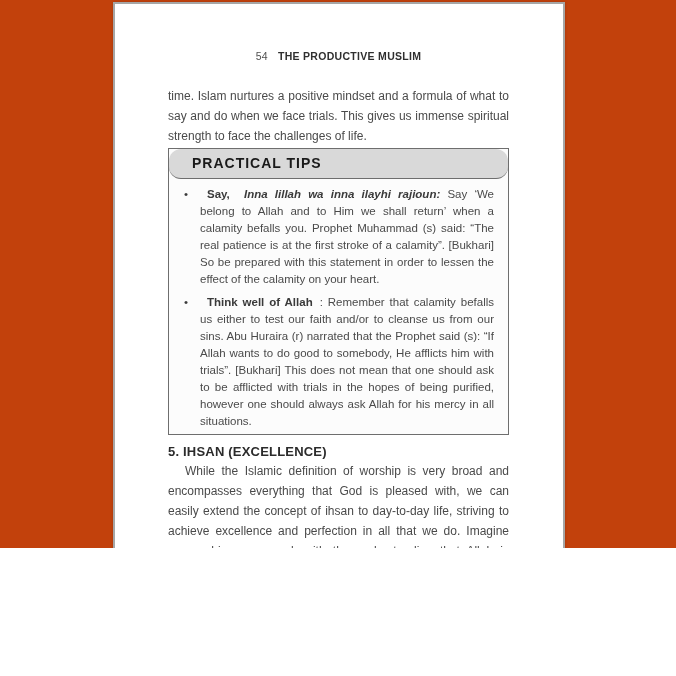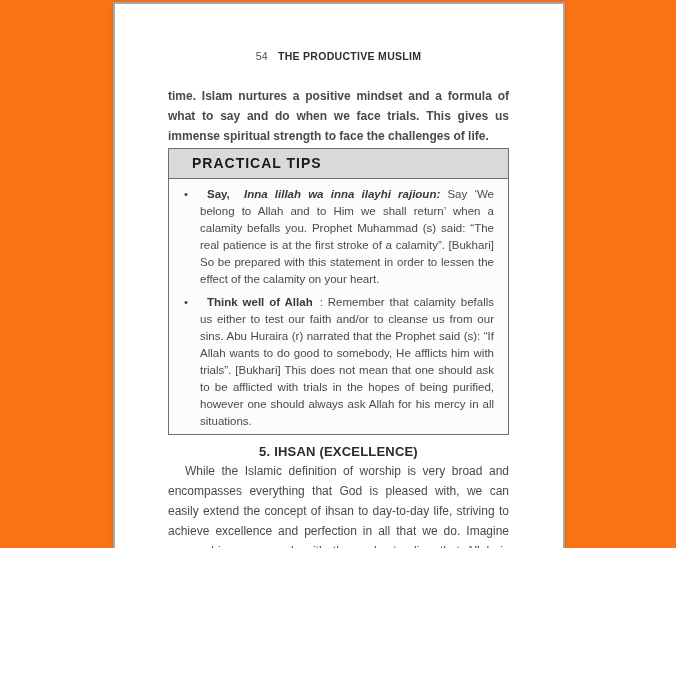--- a/index.html
+++ b/index.html
@@ -1,19 +1,19 @@
 <!DOCTYPE html>
 <html><head>
 <meta charset="utf-8">
 <style>
   html,body{margin:0;padding:0;}
   .canvas{
     position:relative;
     width:676px;height:548px;
-    background:#f97316;
+    background:#c2410c;
     font-family:"Liberation Sans","DejaVu Sans",sans-serif;
     overflow:hidden;
   }
   .page{
     position:absolute;
     left:113px;top:2px;
     width:448px;height:665px;
     background:#ffffff;
     border:2px solid #a6a6a6;
     box-shadow:0 0 3px rgba(0,0,0,.18);
@@ -42,37 +42,37 @@
     color:#4f4f4f;
     margin-right:10px;
   }
   .book-title{font-weight:bold;}
   .intro{
     margin:24px 0 0 0;
     font-size:12px;
     line-height:20px;
     color:#4a4a4a;
     text-align:justify;
-    font-weight:bold;
   }
   .tips-box{
     margin-top:2px;
     border:1px solid #6e6e6e;
     background:#fcfcfc;
   }
   .tips-header{
     height:29px;
     line-height:29px;
     background:#d9d9d9;
     border-bottom:1px solid #6e6e6e;
     font-weight:bold;
     font-size:14px;
     letter-spacing:1px;
     color:#1a1a1a;
     padding-left:23px;
+    border-radius:12px;
   }
   .tips-body{
     padding:7px 14px 4px 0;
   }
   .tip-item{
     position:relative;
     padding-left:31px;
     font-size:11.5px;
     line-height:17px;
     color:#4a4a4a;
@@ -86,21 +86,20 @@
     color:#3a3a3a;
   }
   .tip-lead{font-weight:bold;color:#3a3a3a;margin-left:7px;}
   .section-heading{
     margin:8px 0 0 0;
     font-size:13px;
     font-weight:bold;
     color:#2b2b2b;
     line-height:18px;
     letter-spacing:.2px;
-    text-align:center;
   }
   .body-para{
     margin:2px 0 0 0;
     font-size:12px;
     line-height:20px;
     color:#4a4a4a;
     text-align:justify;
   }
   .body-para.indented{text-indent:17px;margin-top:0;}
 </style>

